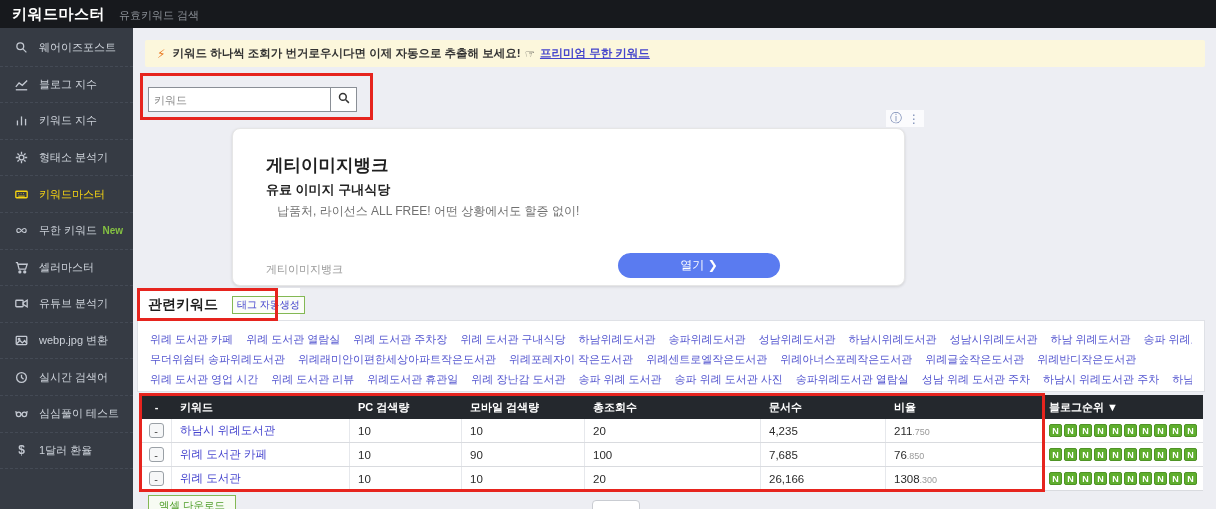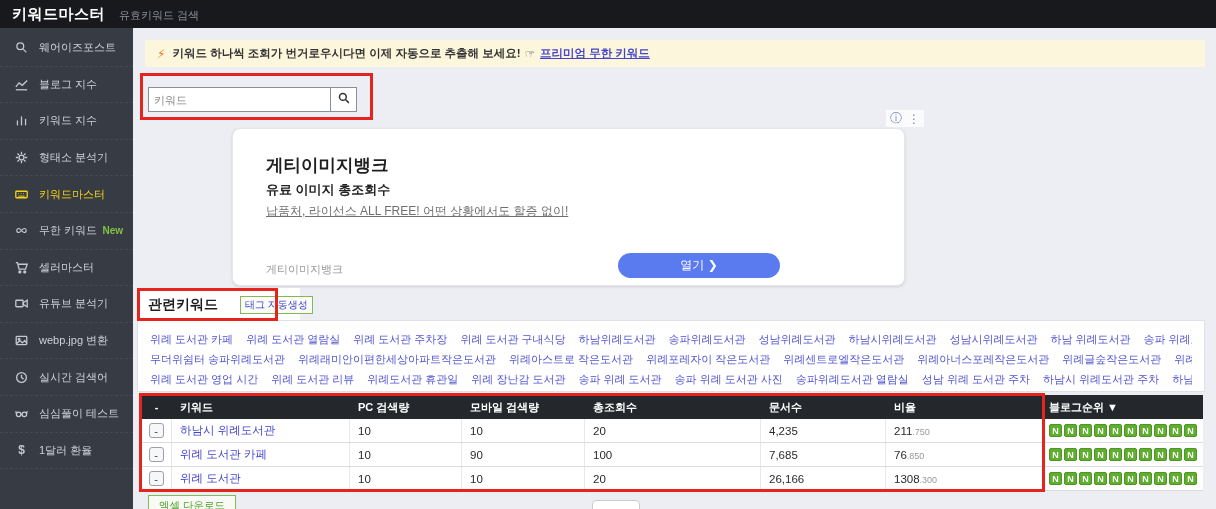--- a/index.html
+++ b/index.html
@@ -50,33 +50,33 @@
 
   
   .ad-chip { position:absolute; left:886px; top:110px; width:38px; height:17px; background:#fbfbfd;
     display:flex; align-items:center; justify-content:center; gap:6px; z-index:3;
     color:#7a8bb5; font-size:12px; }
   .ad-card { position:absolute; left:232px; top:128px; width:673px; height:158px;
     background:#fff; border-radius:8px; border:1px solid #e6e6e6;
     box-shadow:0 1px 3px rgba(0,0,0,.12); z-index:2; }
   .ad-title { position:absolute; left:33px; top:24px; font-size:17.5px; font-weight:bold; color:#1f1f1f; }
   .ad-subtitle { position:absolute; left:33px; top:52px; font-size:13px; font-weight:bold; color:#222; }
-  .ad-body { position:absolute; left:33px; top:74px; font-size:12px; color:#707070;text-decoration:underline; }
+  .ad-body { position:absolute; left:44px; top:74px; font-size:12px; color:#707070; }
   .ad-brand { position:absolute; left:33px; top:133px; font-size:11px; color:#9a9a9a; }
   .ad-cta { position:absolute; left:385px; top:124px; width:162px; height:25px; border:none;
     border-radius:13px; background:#5a7bf0; color:#fff; font-size:12px; font-weight:normal;
     display:flex; align-items:center; justify-content:center; cursor:pointer;
     font-family:"Liberation Sans","DejaVu Sans",sans-serif; }
 
   
   .related-head { position:absolute; left:137px; top:288px; width:163px; height:33px;
     background:#fff; display:flex; align-items:center; padding-left:11px; z-index:2; }
   .related-title { font-size:14px; font-weight:bold; color:#1e1e1e; white-space:nowrap; }
   .related-badge { font-size:10px; color:#4141cc; border:1px solid #83b853; background:#fbfdf8;
-    padding:1px 4px; margin-left:22px; white-space:nowrap; }
+    padding:1px 4px; margin-left:14px; white-space:nowrap; }
   .tags-panel { position:absolute; left:137px; top:320px; width:1068px; height:72px;
     background:#fff; border:1px solid #dfe1e6; padding:8px 12px 0 12px; overflow:hidden; z-index:2; }
   .tag-line { height:20px; display:flex; overflow:hidden; white-space:nowrap; }
   .tag-link { color:#5254cf; font-size:11px; margin-right:13px; line-height:20px; }
 
   
   .table { position:absolute; left:141px; top:395px; width:1062px; z-index:2; font-size:11.5px; }
   .trow { display:flex; height:24px; }
   .trow.head { background:#24282d; color:#fff; font-weight:bold; font-size:11px; }
   .trow.body { background:#fff; border-bottom:1px solid #d9dbdf; }
@@ -253,21 +253,21 @@
   </button>
 </div>
 
 <div class="ad-chip">
   <span>ⓘ</span>
   <span>⋮</span>
 </div>
 
 <div class="ad-card">
   <div class="ad-title">게티이미지뱅크</div>
-  <div class="ad-subtitle">유료 이미지 총조회수</div>
+  <div class="ad-subtitle">유료 이미지 구내식당</div>
   <div class="ad-body">납품처, 라이선스 ALL FREE! 어떤 상황에서도 할증 없이!</div>
   <div class="ad-brand">게티이미지뱅크</div>
   <button class="ad-cta">열기 ❯</button>
 </div>
 
 <div class="related-head">
   <span class="related-title">관련키워드</span>
   <span class="related-badge">태그 자동생성</span>
 </div>
 
@@ -281,21 +281,20 @@
       <a class="tag-link">송파위례도서관</a>
       <a class="tag-link">성남위례도서관</a>
       <a class="tag-link">하남시위례도서관</a>
       <a class="tag-link">성남시위례도서관</a>
       <a class="tag-link">하남 위례도서관</a>
       <a class="tag-link">송파 위례도서관</a>
     </div>
     <div class="tag-line">
       <a class="tag-link">무더위쉼터 송파위례도서관</a>
       <a class="tag-link">위례래미안이편한세상아파트작은도서관</a>
-      <a class="tag-link">위례아스트로 작은도서관</a>
       <a class="tag-link">위례포레자이 작은도서관</a>
       <a class="tag-link">위례센트로엘작은도서관</a>
       <a class="tag-link">위례아너스포레작은도서관</a>
       <a class="tag-link">위례글숲작은도서관</a>
       <a class="tag-link">위례반디작은도서관</a>
     </div>
     <div class="tag-line">
       <a class="tag-link">위례 도서관 영업 시간</a>
       <a class="tag-link">위례 도서관 리뷰</a>
       <a class="tag-link">위례도서관 휴관일</a>

